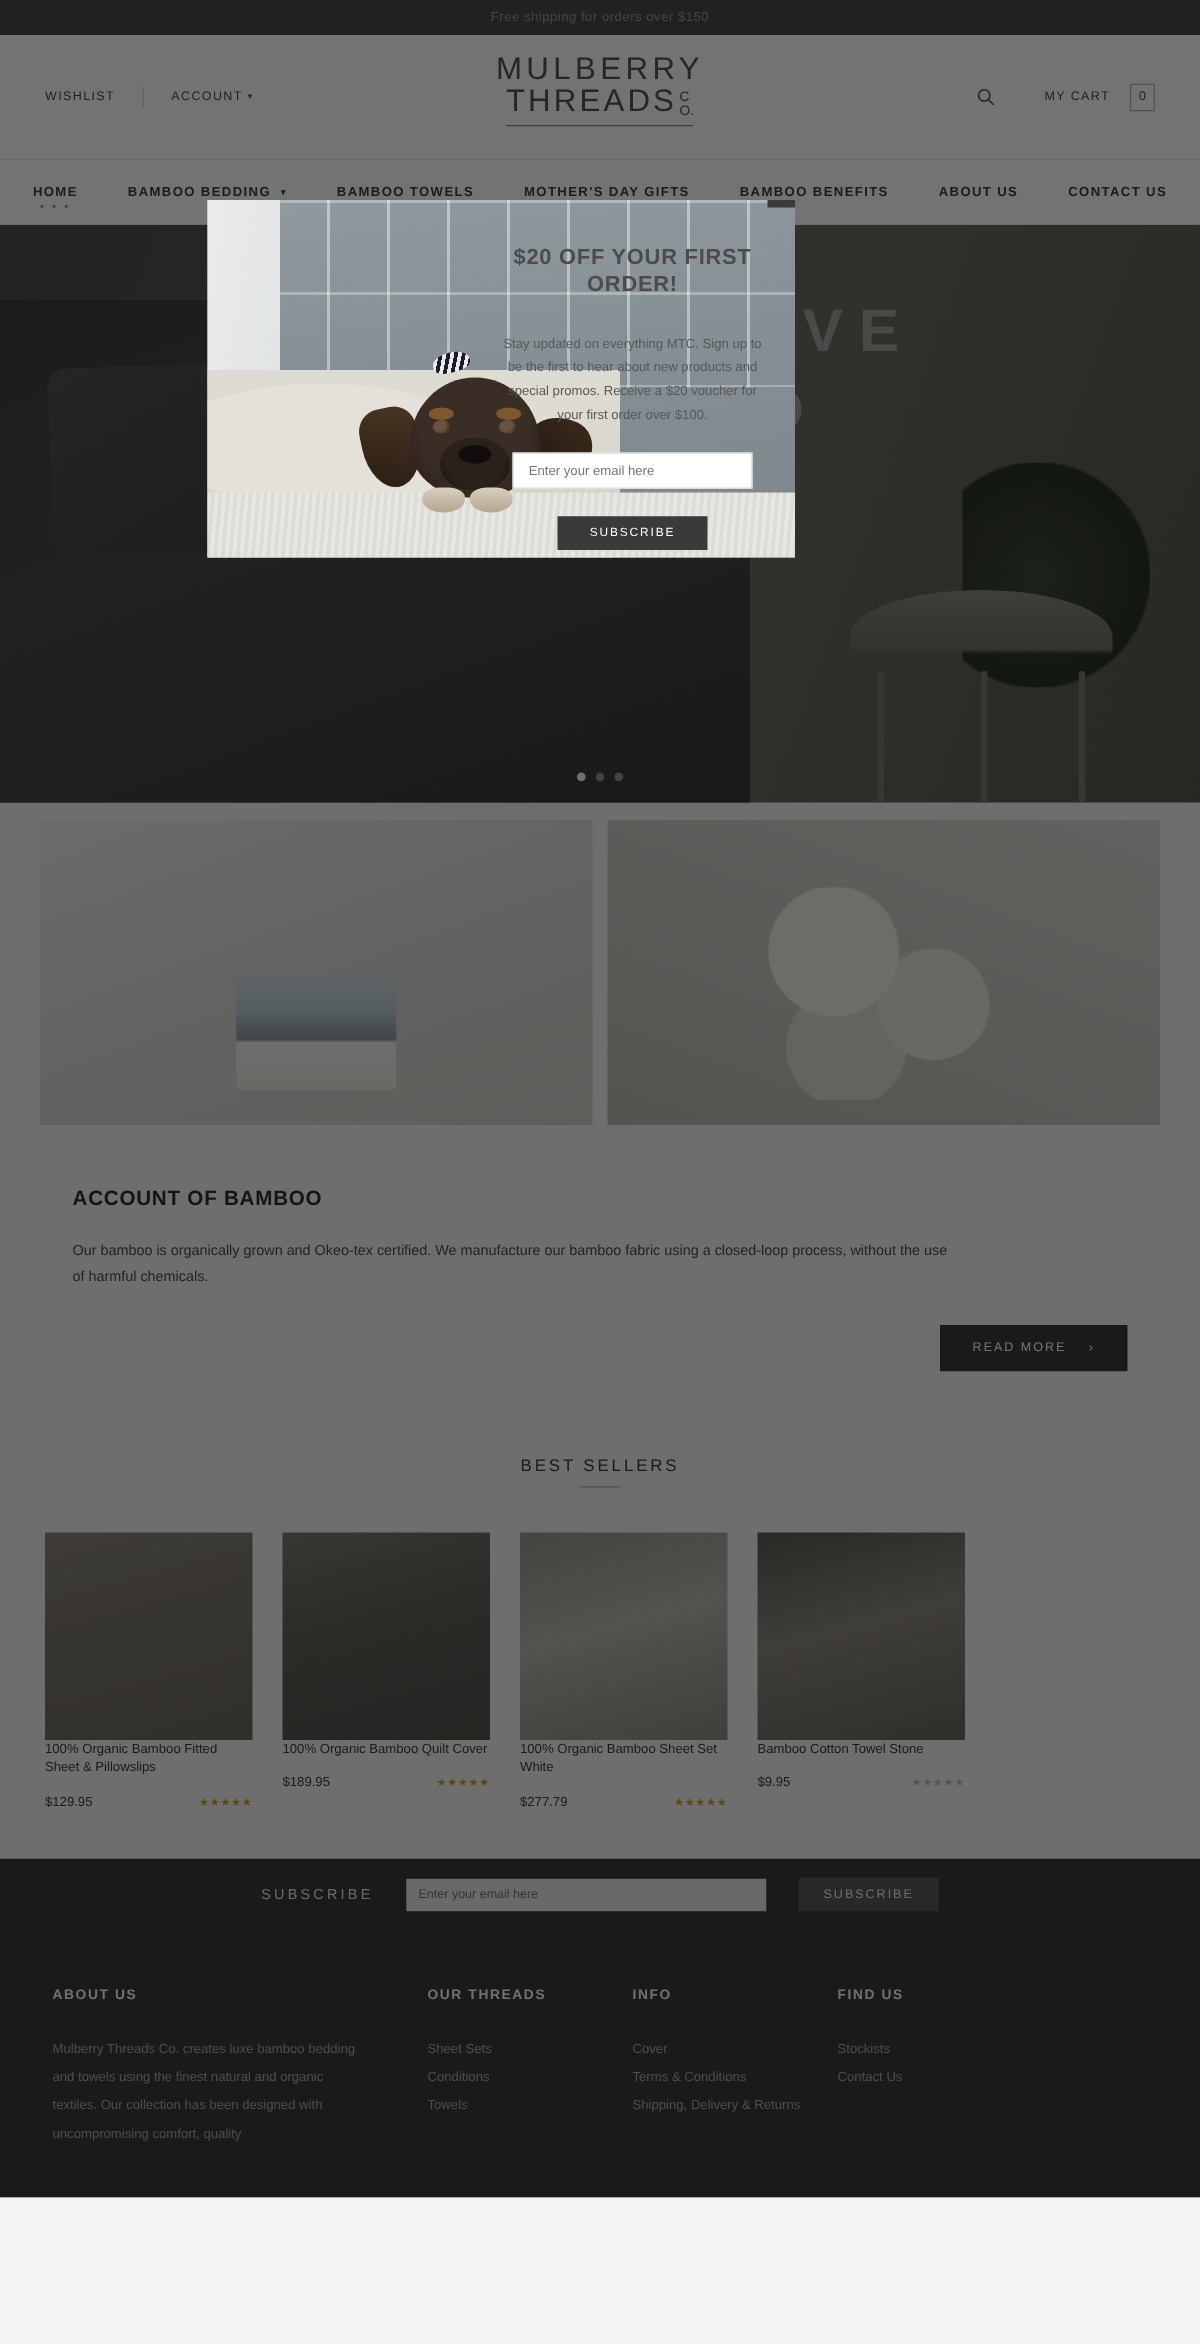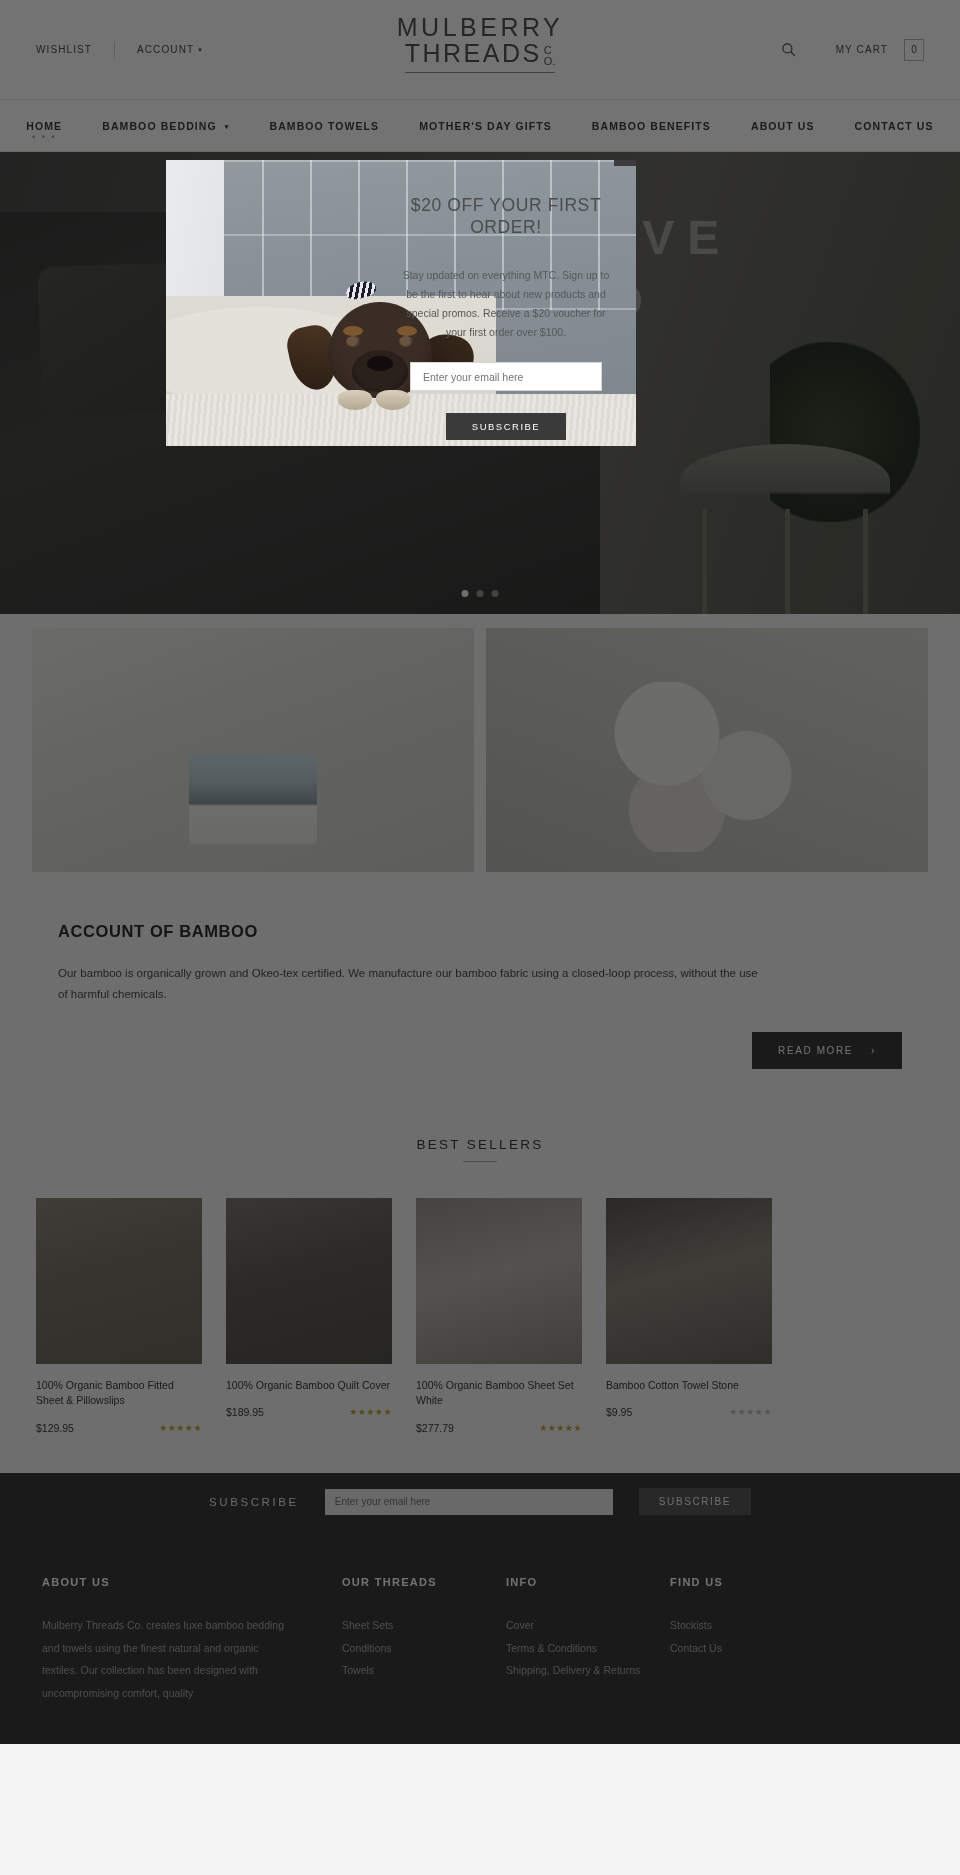--- a/index.html
+++ b/index.html
@@ -169,21 +169,21 @@
   .bs { background: #f3f3f3; padding: 22px 0 0; text-align: center; }
   .bs-title { font-size: 13.5px; letter-spacing: 2.3px; color: #3a3a3a; }
   .bs-rule { width: 34px; height: 1px; background: #b0b0b0; margin: 9px auto 0; }
   .products { display: flex; gap: 24px; padding: 36px 36px 0; }
   .product { width: 166px; cursor: pointer; text-align: left; }
   .p-img { width: 166px; height: 166px; }
   .p-1 { background: linear-gradient(165deg,#8c877c 0%,#7b766b 40%,#6e6a60 100%); }
   .p-2 { background: linear-gradient(165deg,#7e7a72 0%,#615e58 45%,#55534e 100%); }
   .p-3 { background: linear-gradient(165deg,#9a968d 0%,#b9b6b0 45%,#8e8b84 100%); }
   .p-4 { background: linear-gradient(165deg,#5e5b56 0%,#8d887e 45%,#6b6760 100%); }
-  .p-name { font-size: 10.5px; line-height: 1.5; color: #3c3c3c; margin-top: 14px; }
+  .p-name { font-size: 10.5px; line-height: 1.5; color: #3c3c3c; margin-top: 0; }
   .p-row { display: flex; align-items: center; justify-content: space-between; margin-top: 13px; }
   .p-price { font-size: 10.5px; color: #3c3c3c; }
   .stars { font-size: 9px; letter-spacing: .5px; color: #c9a227; }
   .stars.empty { color: #bdbdbd; }
 
   
   .subbar {
     margin-top: 36px; background: #3b3b3b; height: 60px;
     display: flex; align-items: center; justify-content: center; gap: 26px;
     border-top: 3px solid #f3f3f3;
@@ -293,21 +293,21 @@
     border-radius: 40% 40% 50% 50%;
   }
   .dog-paw.l { left: 54px; } .dog-paw.r { left: 92px; }
 
   .modal-content {
     position: absolute; right: 0; top: 0; width: 260px; height: 286px;
     padding: 34px 22px 0; text-align: center;
   }
   .modal-h {
     font-size: 17.5px; color: #4c4c4c; letter-spacing: .6px; line-height: 1.28;
-    font-weight: 400; text-transform: uppercase;
+    font-weight: 700; text-transform: uppercase;
   }
   .modal-p {
     margin-top: 27px; font-size: 10.5px; line-height: 1.82; color: #585858;
   }
   .modal-input {
     margin-top: 20px; width: 192px; height: 29px; background: #fff;
     border: 1px solid #d7d7d7; font-size: 10.5px; color: #8d8d8d;
     padding: 0 12px; font-family: "Liberation Sans", sans-serif;
   }
   .modal-btn {
@@ -320,20 +320,23 @@
     width: 22px; height: 22px; background: #3b3b3b; color: #fff;
     display: flex; align-items: center; justify-content: center;
     font-size: 12px; cursor: pointer; line-height: 1;
   }
 </style>
 </head>
 <body>
 
 <div id="page">
 
+  <div class="announce">
+    <span>Free shipping for orders over $150</span>
+  </div>
 
   <div class="header">
     <div class="hdr-left">
       <span class="hdr-link">WISHLIST</span>
       <span class="hdr-sep"></span>
       <span class="hdr-link">
         <span>ACCOUNT</span><span class="caret">▾</span>
       </span>
     </div>
 

